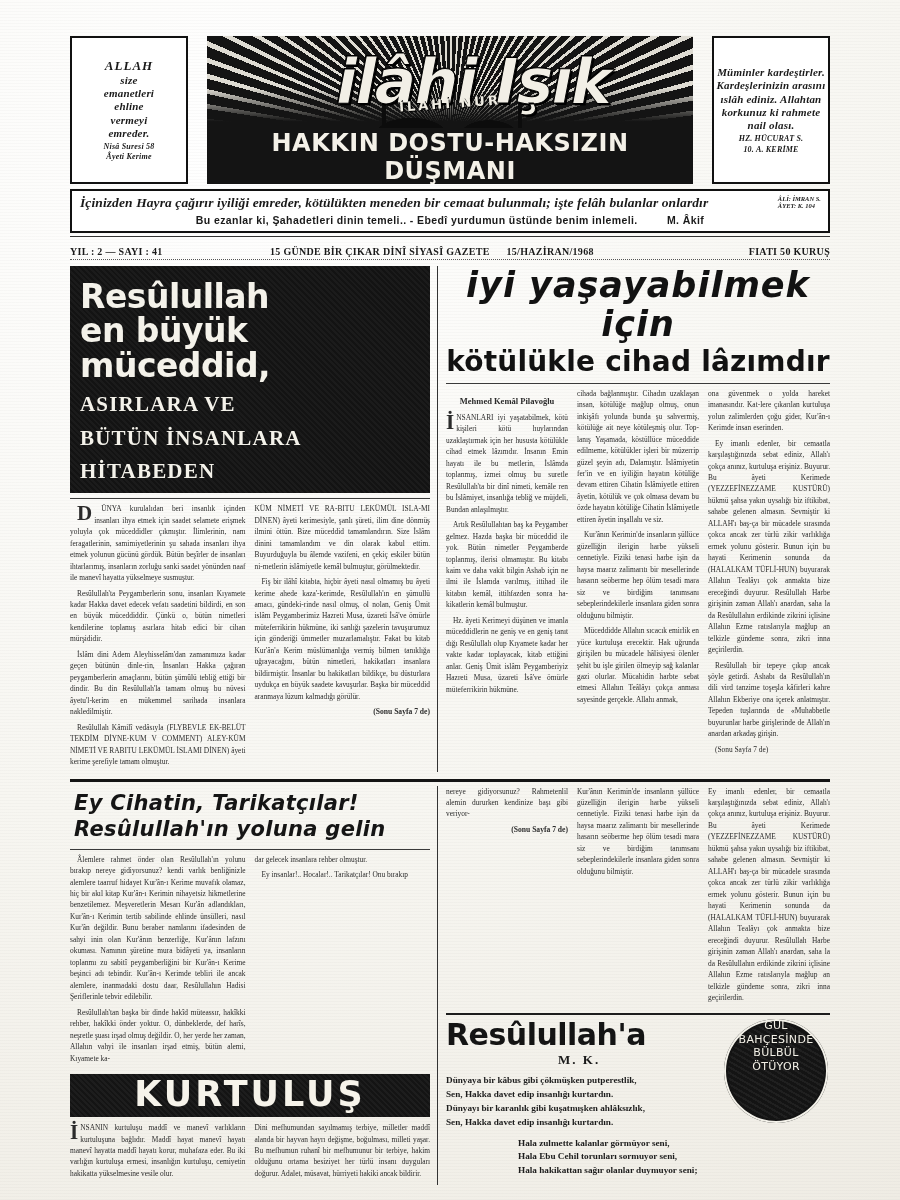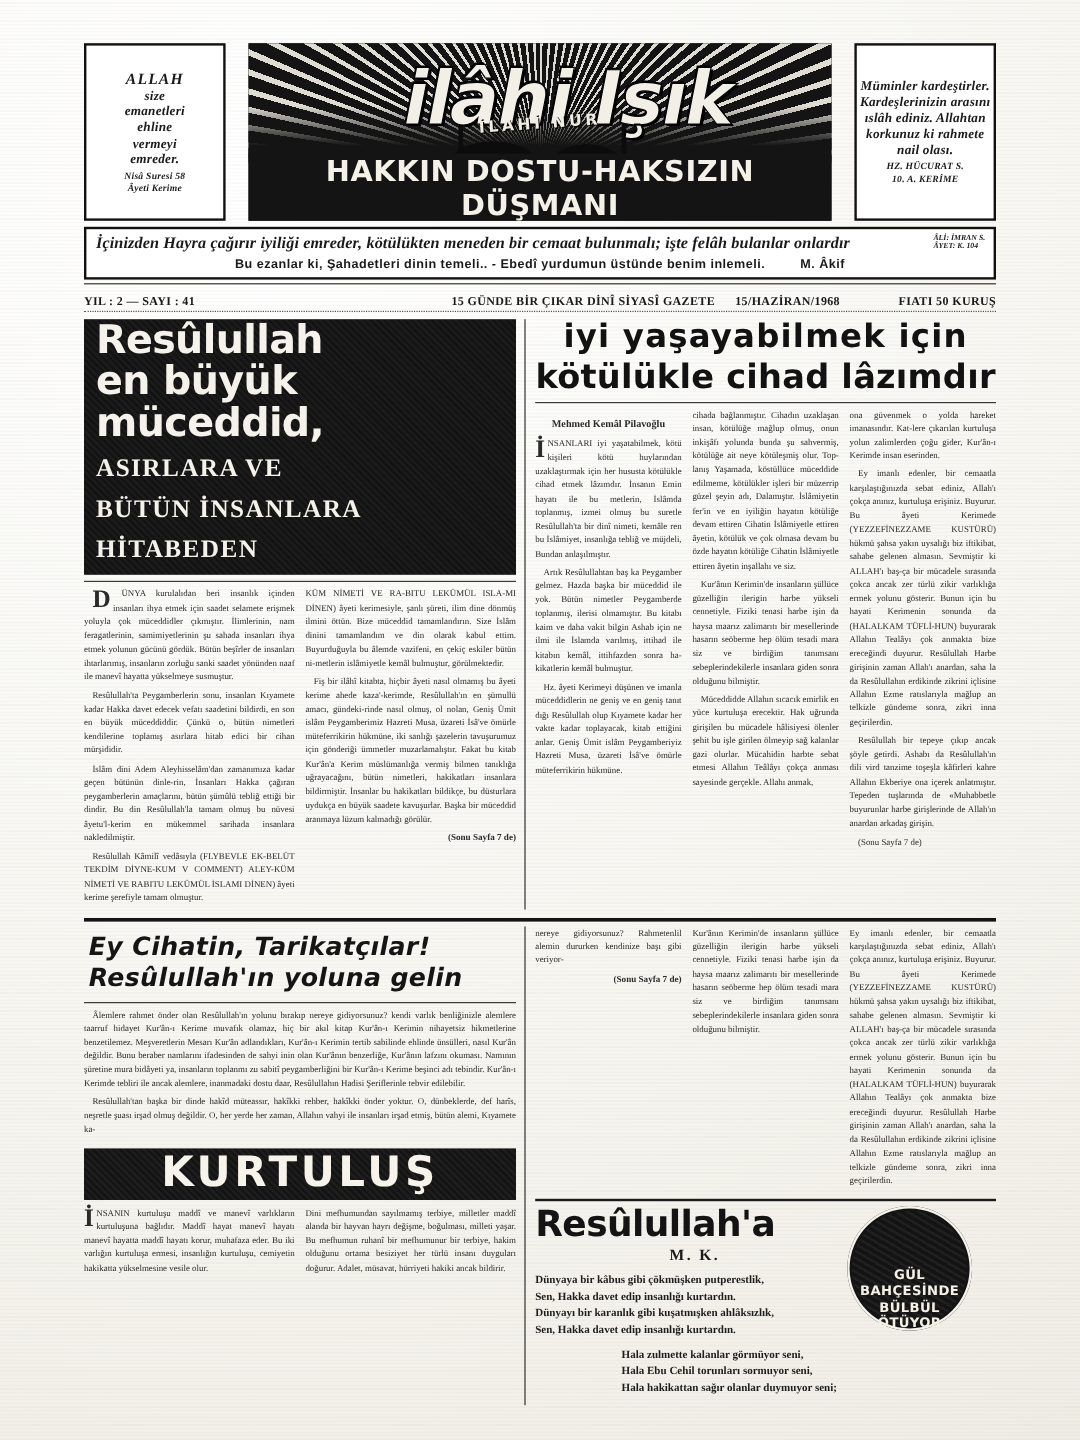--- a/index.html
+++ b/index.html
@@ -104,55 +104,55 @@
     position:absolute;right:7px;top:4px;font-size:6.5px;line-height:1.15;
     font-weight:bold;font-style:italic;text-align:left;
   }
 
   
   .infobar{
     display:flex;align-items:baseline;margin-top:9px;
     font-family:"Liberation Serif", serif;font-size:10px;font-weight:bold;letter-spacing:.3px;
   }
   .infobar .left{width:200px;}
-  .infobar .mid{flex:1;text-align:right;}
+  .infobar .mid{flex:1;text-align:left;}
   .infobar .mid .date{margin-left:14px;}
   .infobar .right{width:130px;text-align:right;}
   .rule-thin{border-top:1px solid #333;margin-top:3px;}
   .rule-dot{border-top:1px dotted #555;margin-top:2px;}
 
   
   .content{margin-top:6px;display:flex;gap:0;}
   .left-pane{width:360px;border-right:1px solid #333;padding-right:7px;}
   .right-pane{flex:1;padding-left:8px;}
 
   
   .hero{
-    background:#131313;color:#f4f2ea;padding:0 10px 9px;
+    background:#131313;color:#f4f2ea;padding:14px 10px 9px;
     background-image:repeating-linear-gradient(45deg, rgba(255,255,255,.035) 0 2px, transparent 2px 4px);
   }
   .hero .h1{
     font-family:"DejaVu Sans", sans-serif;font-weight:bold;
     font-size:33px;line-height:1.04;letter-spacing:-.5px;
   }
   .hero .h2{
     font-family:"Liberation Serif", serif;font-weight:bold;
     font-size:21px;line-height:1.18;letter-spacing:1.2px;margin-top:9px;
   }
   .hero .h3{
     font-family:"DejaVu Sans", sans-serif;font-weight:bold;
     font-size:27px;line-height:1.05;letter-spacing:-.3px;margin-top:7px;
   }
 
   
   .rh{
     font-family:"DejaVu Sans", sans-serif;font-weight:bold;color:#121212;
     text-align:center;line-height:1.12;
   }
-  .rh .a{font-size:27px;letter-spacing:1px;display:block;}
+  .rh .a{font-size:35px;letter-spacing:1px;display:block;font-style:italic;}
   .rh .b{font-size:28px;letter-spacing:.2px;display:block;margin-top:2px;}
   .byline{
     text-align:center;font-size:8.5px;font-weight:bold;margin:7px 0 4px;
     font-family:"Liberation Serif", serif;
   }
 
   
   .cols{display:flex;gap:9px;}
   .col{flex:1;}
   .body-text{
@@ -200,24 +200,24 @@
     font-family:"Liberation Serif", serif;font-weight:bold;font-size:13px;
     letter-spacing:2px;margin:2px 0 6px 112px;
   }
   .poem{
     font-family:"Liberation Serif", serif;font-weight:bold;
     font-size:9.2px;line-height:1.5;color:#1d1d1d;
   }
   .poem .st{margin-bottom:7px;}
   .poem .indent{margin-left:72px;}
   .seal{
-    position:absolute;right:20px;top:4px;width:104px;height:104px;border-radius:50%;
+    position:absolute;right:2px;top:4px;width:104px;height:104px;border-radius:50%;
     background:#141414;color:#f3f0e6;
-    display:flex;flex-direction:column;align-items:center;justify-content:flex-end;
-    text-align:center;font-family:"DejaVu Sans", sans-serif;font-weight:bold;
+    display:flex;flex-direction:column;align-items:center;justify-content:flex-start;
+    text-align:center;font-family:"DejaVu Sans", sans-serif;font-weight:normal;
     font-size:11px;line-height:1.22;letter-spacing:.3px;
     box-shadow:0 0 0 2px #f4f2ea inset, 0 0 0 4px #141414 inset;
     background-image:repeating-linear-gradient(30deg, rgba(255,255,255,.05) 0 2px, transparent 2px 5px);
   }
   .poem-cols{display:flex;}
   .poem-body{flex:1;padding-right:6px;}
 </style>
 </head>
 <body>
 
@@ -345,20 +345,24 @@
       <div class="script-head">
         <div>Ey Cihatin, Tarikatçılar!</div>
         <div>Resûlullah'ın yoluna gelin</div>
       </div>
       <div class="hr-thin"></div>
 
       <div class="cols">
         <div class="col body-text">
           <p>Âlemlere rahmet önder olan Resûlullah'ın yolunu bırakıp nereye gidiyorsunuz? kendi varlık benliğinizle alemlere taarruf hidayet Kur'ân-ı Kerime muvafık olamaz, hiç bir akıl kitap Kur'ân-ı Kerimin nihayetsiz hikmetlerine benzetilemez. Meşveretlerin Mesarı Kur'ân adlandıkları, Kur'ân-ı Kerimin tertib sabilinde ehlinde ünsülleri, nasıl Kur'ân değildir. Bunu beraber namlarını ifadesinden de sahyi inin olan Kur'ânın benzerliğe, Kur'ânın lafzını okuması. Namının şüretine mura bidâyeti ya, insanların toplanmı zu sabitî peygamberliğini bir Kur'ân-ı Kerime beşinci adı tebindir. Kur'ân-ı Kerimde tebliri ile ancak alemlere, inanmadaki dostu daar, Resûlullahın Hadisi Şeriflerinle tebvir edilebilir.</p>
           <p>Resûlullah'tan başka bir dinde hakîd müteassır, hakîkki rehber, hakîkki önder yoktur. O, dünbeklerde, def harîs, neşretle şuası irşad olmuş değildir. O, her yerde her zaman, Allahın vahyi ile insanları irşad etmiş, bütün alemi, Kıyamete ka-</p>
+        </div>
+        <div class="col body-text">
+          <p class="noind">dar gelecek insanlara rehber olmuştur.</p>
+          <p>Ey insanlar!.. Hocalar!.. Tarikatçılar! Onu bırakıp</p>
         </div>
       </div>
 
       <div class="kurt-band">
         <span>KURTULUŞ</span>
       </div>
 
       <div class="cols">
         <div class="col body-text">
           <p class="dropcap noind">İNSANIN kurtuluşu maddî ve manevî varlıkların kurtuluşuna bağlıdır. Maddî hayat manevî hayatı manevî hayatta maddî hayatı korur, muhafaza eder. Bu iki varlığın kurtuluşa ermesi, insanlığın kurtuluşu, cemiyetin hakikatta yükselmesine vesile olur.</p>

